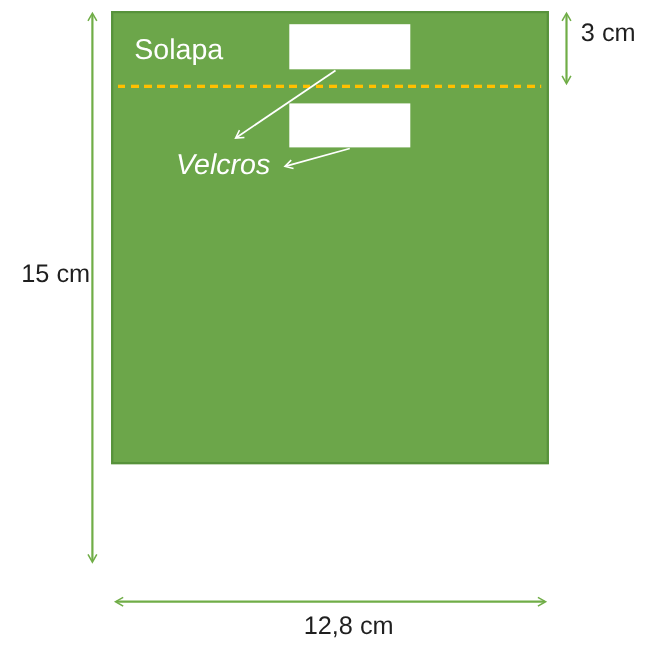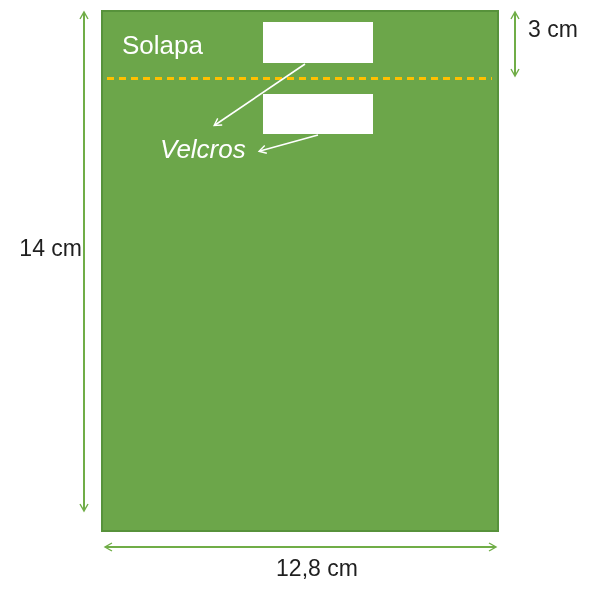--- a/index.html
+++ b/index.html
@@ -14,21 +14,21 @@
     height: 600px;
     background: #ffffff;
     overflow: hidden;
   }
   
   .bag {
     position: absolute;
     left: 101px;
     top: 10px;
     width: 398px;
-    height: 522px;
+    height: 412px;
     background: var(--bag-fill, #6CA64A);
     border: 2px solid var(--bag-border, #57923B);
     box-sizing: border-box;
   }
   
   .fold-line {
     position: absolute;
     left: 4px;
     right: 5px;
     top: 65px;
@@ -118,17 +118,17 @@
 
     <line class="dim-line" x1="515" y1="13" x2="515" y2="75" marker-start="url(#ah-green)" marker-end="url(#ah-green)"></line>
 
     <line class="dim-line" x1="106" y1="547" x2="495" y2="547" marker-start="url(#ah-green)" marker-end="url(#ah-green)"></line>
 
     <line class="ann-line" x1="305" y1="64" x2="215" y2="125" marker-end="url(#ah-white)"></line>
 
     <line class="ann-line" x1="318" y1="135" x2="260" y2="151" marker-end="url(#ah-white)"></line>
   </svg>
 
-  <div class="dim-label height">14 cm</div>
+  <div class="dim-label height">15 cm</div>
   <div class="dim-label flap">3 cm</div>
   <div class="dim-label width">12,8 cm</div>
 
 </div>
 
 </body></html>

